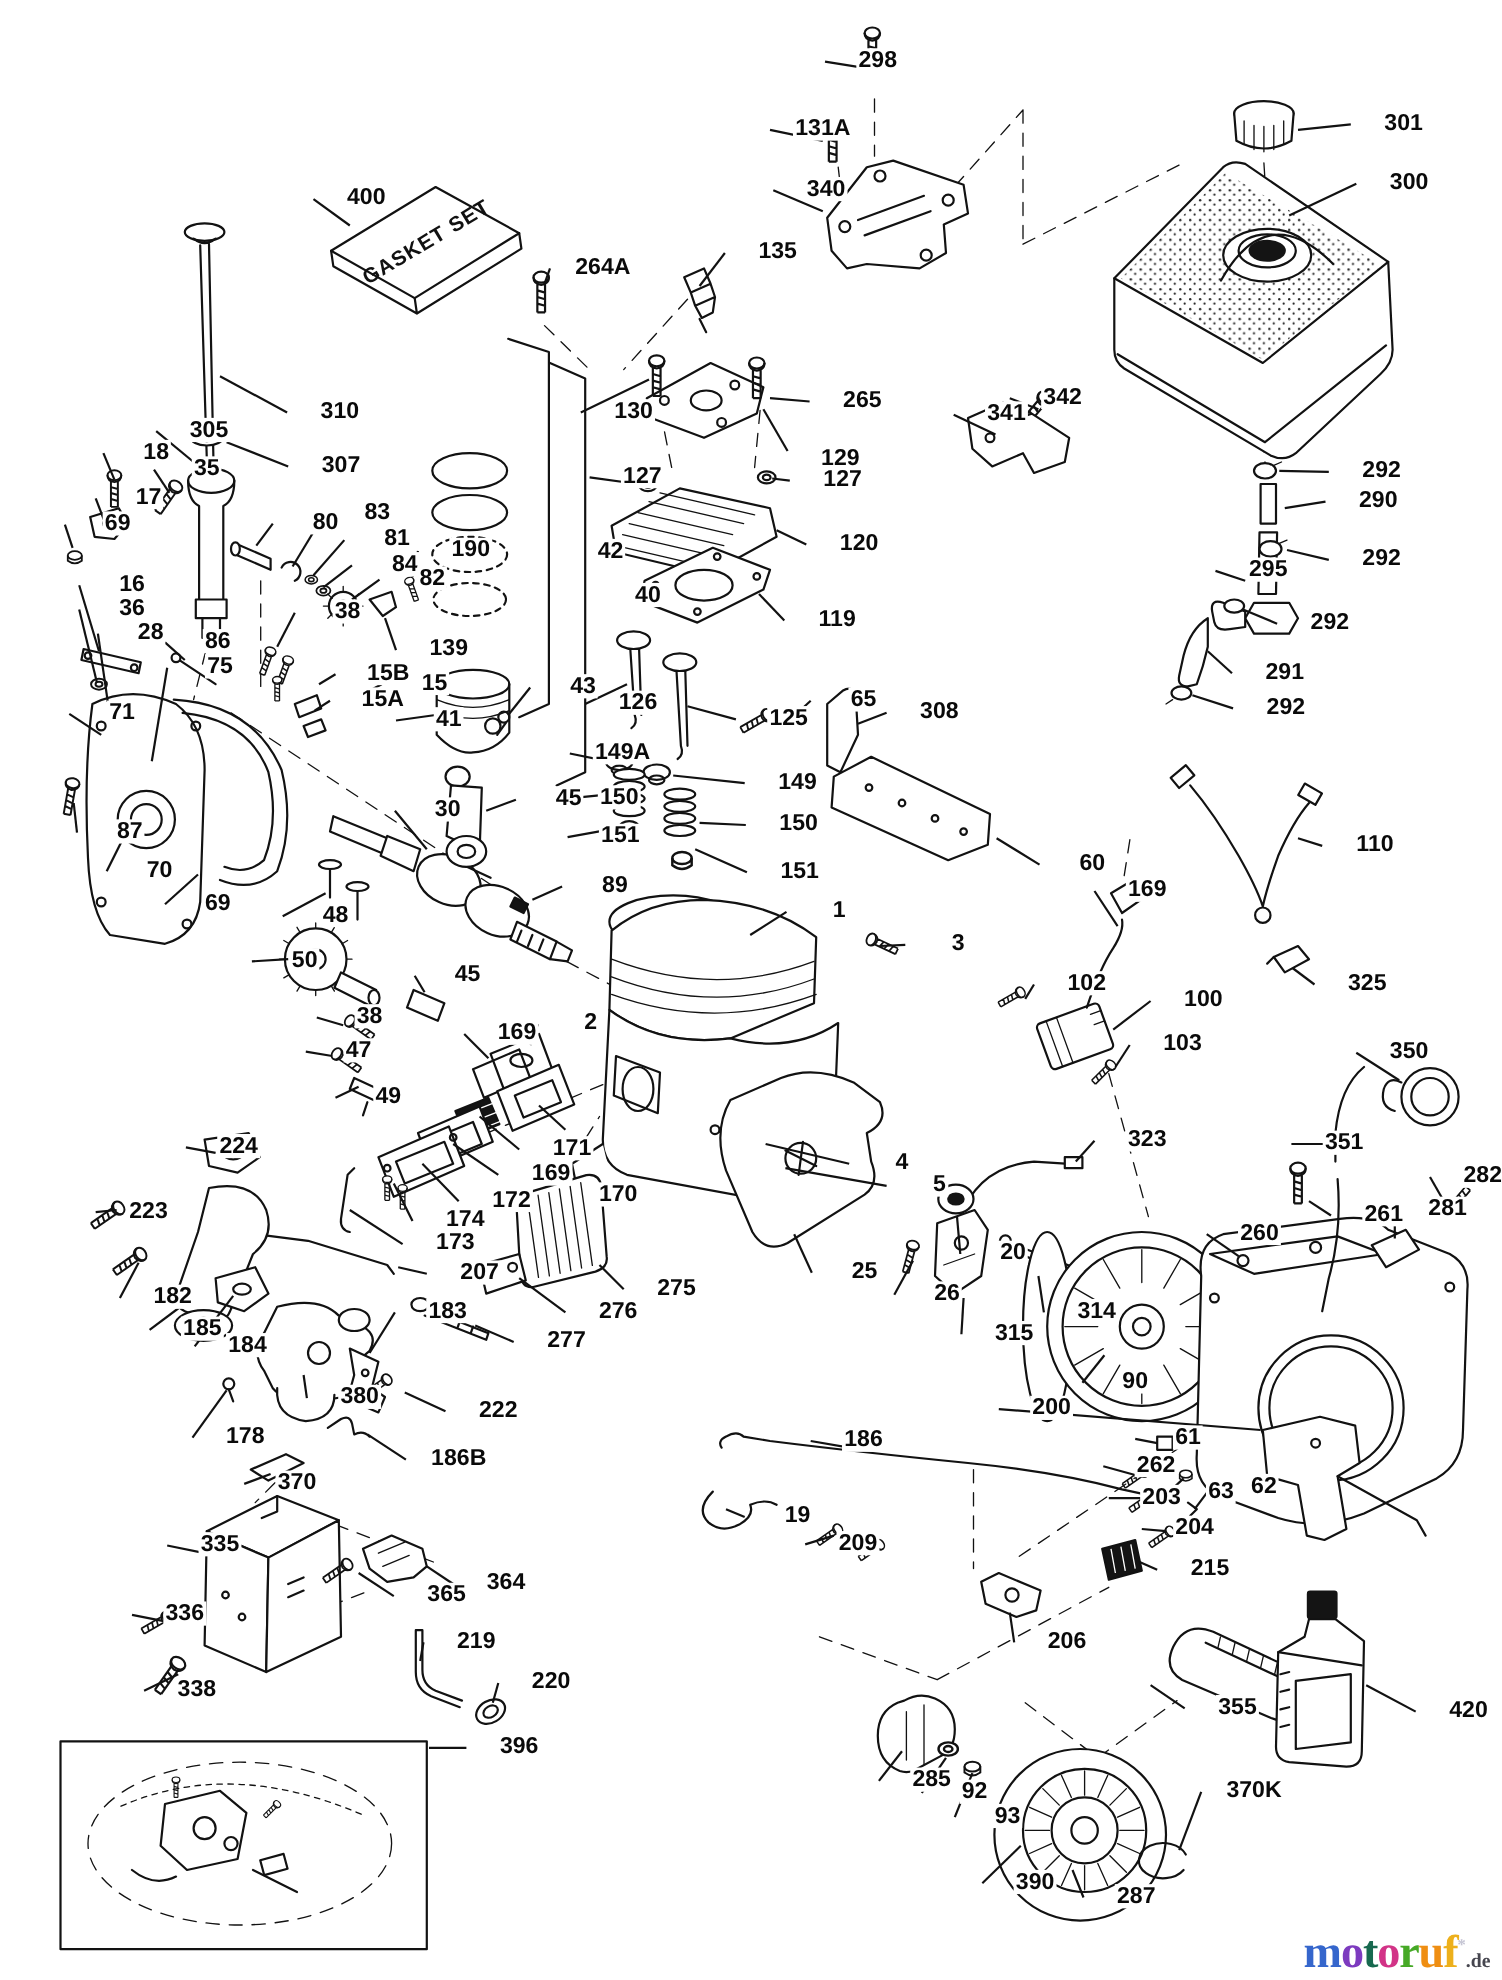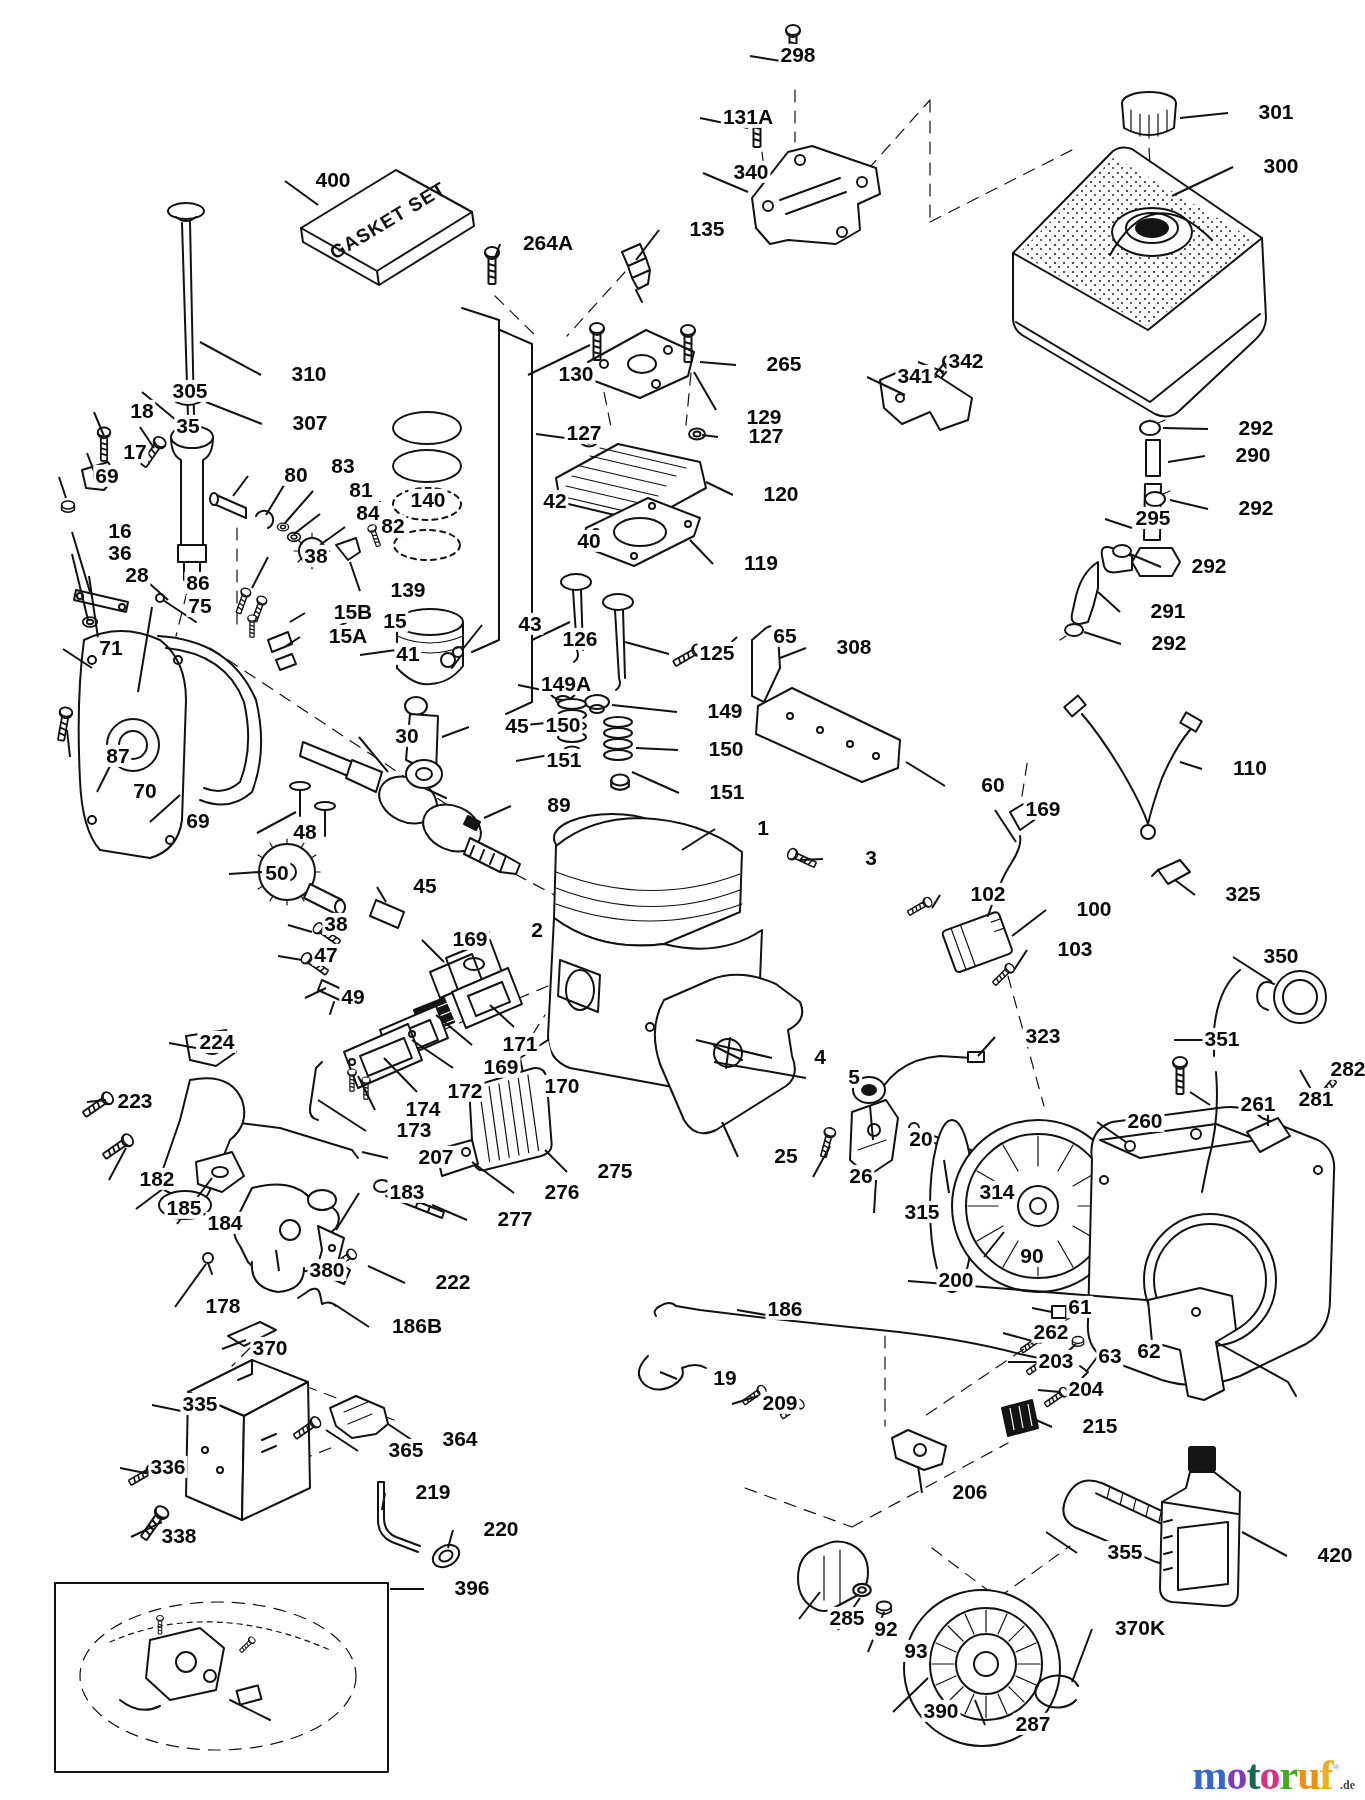--- a/index.html
+++ b/index.html
@@ -14,21 +14,21 @@
   .dash2{stroke-dasharray:5 5;}
   #labels-layer{position:absolute;left:0;top:0;width:100%;height:100%;margin-left:48px;}
   .plabel{position:absolute;transform:translate(-50%,-55%);font:700 21px "Liberation Sans",sans-serif;
           color:#0a0a0a;background:#fff;padding:0 2px;line-height:1.05;white-space:nowrap;}
   .gasket-text{position:absolute;left:388px;top:221px;transform:translate(-50%,-50%) rotate(-31deg);
           font:700 19px "Liberation Sans",sans-serif;letter-spacing:1px;color:#111;white-space:nowrap;}
   .logo{position:absolute;right:10px;bottom:4px;font-family:"Liberation Serif",serif;
         font-weight:700;font-size:42px;line-height:1;letter-spacing:-1px;}
   .logo .lt{display:inline-block;}
   .logo .mark{font-size:15px;vertical-align:super;letter-spacing:0;}
-  .logo .suffix{font-size:12px;letter-spacing:0;font-weight:700;}
+  .logo .suffix{font-size:18px;letter-spacing:0;font-weight:700;}
 </style>
 </head>
 <body>
 
 <div class="stage">
 
 <svg width="1365" height="1800" viewBox="0 0 1365 1800">
   <defs>
     <pattern id="stip" width="9" height="9" patternUnits="userSpaceOnUse">
       <circle cx="2" cy="2" r="1.1" fill="#222"></circle>
@@ -779,21 +779,21 @@
       <div class="plabel" style="left: 89px; top: 576px;">28</div>
       <div class="plabel" style="left: 150px; top: 584px;">86</div>
       <div class="plabel" style="left: 152px; top: 607px;">75</div>
       <div class="plabel" style="left: 63px; top: 649px;">71</div>
       <div class="plabel" style="left: 248px; top: 476px;">80</div>
       <div class="plabel" style="left: 295px; top: 467px;">83</div>
       <div class="plabel" style="left: 313px; top: 491px;">81</div>
       <div class="plabel" style="left: 320px; top: 514px;">84</div>
       <div class="plabel" style="left: 345px; top: 527px;">82</div>
       <div class="plabel" style="left: 268px; top: 557px;">38</div>
-      <div class="plabel" style="left: 380px; top: 501px;">140</div>
+      <div class="plabel" style="left: 380px; top: 501px;">190</div>
       <div class="plabel" style="left: 360px; top: 591px;">139</div>
       <div class="plabel" style="left: 305px; top: 613px;">15B</div>
       <div class="plabel" style="left: 347px; top: 622px;">15</div>
       <div class="plabel" style="left: 300px; top: 637px;">15A</div>
       <div class="plabel" style="left: 70px; top: 757px;">87</div>
       <div class="plabel" style="left: 97px; top: 792px;">70</div>
       <div class="plabel" style="left: 150px; top: 822px;">69</div>
       <div class="plabel" style="left: 360px; top: 655px;">41</div>
       <div class="plabel" style="left: 482px; top: 625px;">43</div>
       <div class="plabel" style="left: 532px; top: 640px;">126</div>

